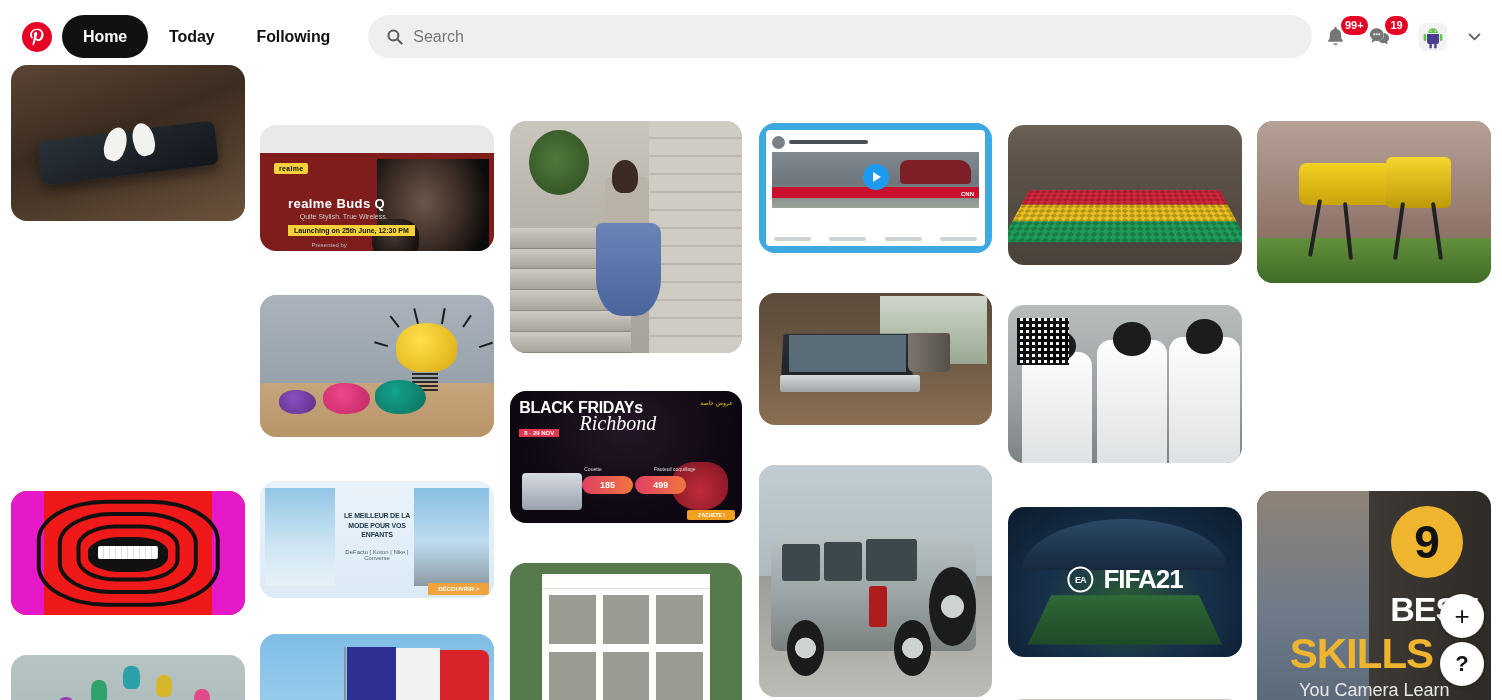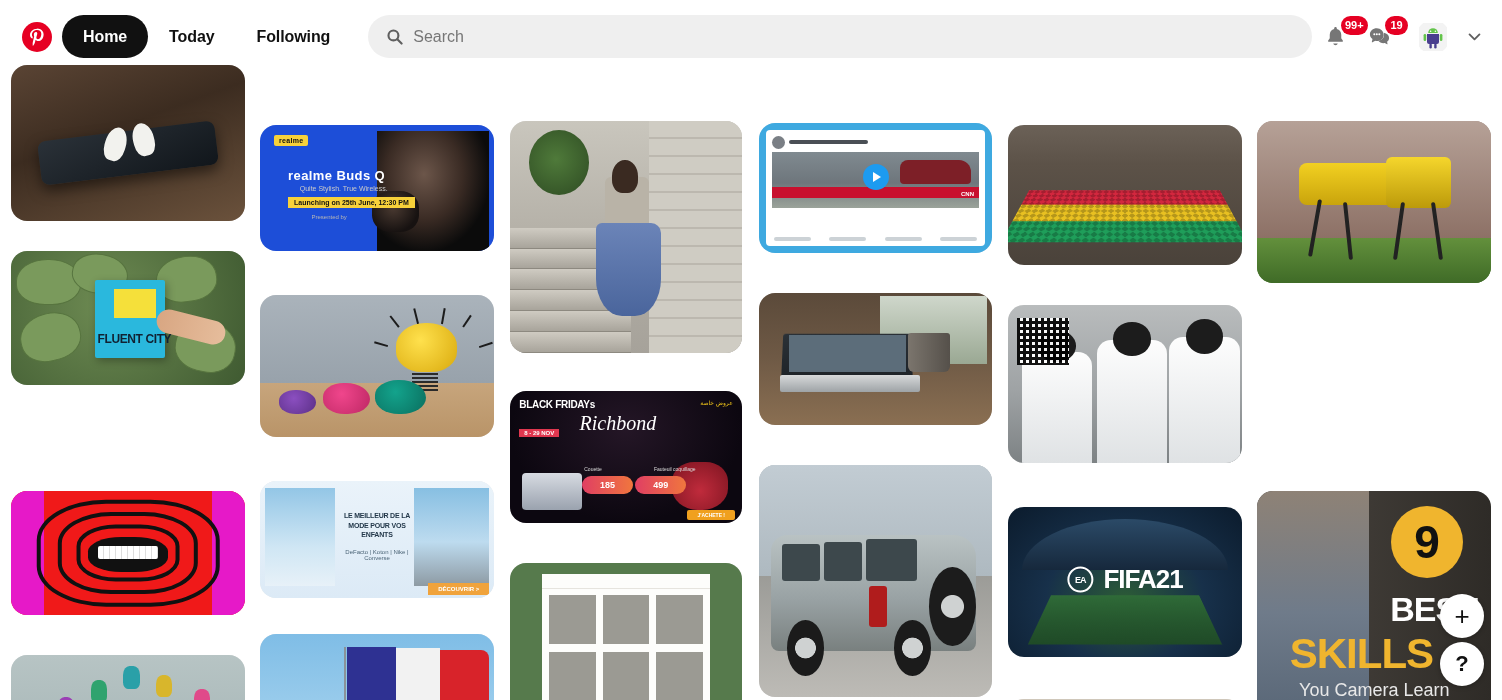--- a/index.html
+++ b/index.html
@@ -161,21 +161,21 @@
   
   .a-buds { background: linear-gradient(160deg,#5a4434 0%,#3c2c20 42%,#6b523c 100%); }
   .a-buds .phone { position:absolute; left:12%; top:42%; width:76%; height:28%;
     background: linear-gradient(160deg,#2a3138,#11161b); border-radius:8px;
     transform: rotate(-7deg); box-shadow:0 6px 14px rgba(0,0,0,.5); }
   .a-buds .bud1, .a-buds .bud2 { position:absolute; background:#f2f2ee; border-radius:50% 50% 40% 40%; }
   .a-buds .bud1 { left:40%; top:40%; width:9%; height:22%; transform:rotate(16deg); }
   .a-buds .bud2 { left:52%; top:37%; width:9%; height:21%; transform:rotate(-14deg); }
 
   
-  .a-realme { background:#1d4ed8; }
+  .a-realme { background:#7f1d1d;margin-top:28px; }
   .a-realme .tagbox { position:absolute; left:6%; top:8%; background:#f7d13a; color:#111;
     font-size:7px; font-weight:bold; padding:2px 5px; border-radius:2px; letter-spacing:.3px;}
   .a-realme .t1 { position:absolute; left:12%; top:34%; color:#fff; font-size:13px; font-weight:bold; letter-spacing:.4px;}
   .a-realme .t2 { position:absolute; left:17%; top:48%; color:#c9c9c9; font-size:7px;}
   .a-realme .t3 { position:absolute; left:12%; top:57%; background:#f7d13a; color:#111; font-size:7px;
     font-weight:bold; padding:2px 6px; }
   .a-realme .t4 { position:absolute; left:22%; top:71%; color:#b6b6b6; font-size:6px; }
   .a-realme .head { position:absolute; right:2%; top:5%; width:48%; height:95%;
     background: radial-gradient(ellipse at 42% 36%, #6c564a 0%, #3a2b24 42%, #0b0b0b 72%); }
   .a-realme .hand { position:absolute; left:48%; top:52%; width:20%; height:33%;
@@ -248,21 +248,21 @@
   .a-idea { background: linear-gradient(180deg,#aab3bb 0%,#98a2ab 62%,#c7a57c 62%,#b99468 100%); }
   .a-idea .ball { position:absolute; bottom:16%; border-radius:46% 54% 50% 48%; }
   .a-idea .bulb { position:absolute; right:16%; top:20%; width:26%; height:34%;
     background: radial-gradient(circle at 40% 35%, #ffe14d, #d9a90c); border-radius:48% 48% 42% 42%; }
   .a-idea .base { position:absolute; right:24%; top:55%; width:11%; height:13%;
     background: repeating-linear-gradient(180deg,#2a2a2a 0 2px,transparent 2px 4px); }
   .a-idea .ray { position:absolute; width:2px; background:#1c1c1c; transform-origin: 50% 100%; }
 
   
   .a-rich { background: radial-gradient(ellipse at 50% 30%, #241626 0%, #0c0710 70%); }
-  .a-rich .bf { position:absolute; left:4%; top:7%; color:#fff; font-size:10px; font-weight:bold; line-height:.94; letter-spacing:-.3px;}
+  .a-rich .bf { position:absolute; left:4%; top:7%; color:#fff; font-size:16px; font-weight:bold; line-height:.94; letter-spacing:-.3px;}
   .a-rich .bfd { position:absolute; left:4%; top:29%; background:#e0374f; color:#fff; font-size:6px; font-weight:bold; padding:1px 5px; }
   .a-rich .logo2 { position:absolute; left:30%; top:16%; color:#fff; font-size:20px; font-style:italic; font-family:"Liberation Serif",serif; }
   .a-rich .ar { position:absolute; right:4%; top:6%; color:#f0c419; font-size:6px; text-align:right; line-height:1.5;}
   .a-rich .bed { position:absolute; left:5%; bottom:10%; width:26%; height:28%;
     background: linear-gradient(180deg,#d7dbe2,#9aa2ae); border-radius:4px; }
   .a-rich .pill { position:absolute; border-radius:10px; background: linear-gradient(90deg,#e03f63,#f0763e);
     color:#fff; font-weight:bold; display:flex; align-items:center; justify-content:center; }
   .a-rich .chair { position:absolute; right:6%; bottom:10%; width:24%; height:36%;
     background: radial-gradient(circle at 50% 60%, #c02b3c, #7c1420); border-radius:40% 40% 46% 46%; }
   .a-rich .cta { position:absolute; right:3%; bottom:2%; background:#f0a01e; color:#fff;
@@ -458,33 +458,20 @@
 <div class="board">
 
   <div class="pin" style="left:11px;  top:8px;   width:234px; height:156px;">
     <div class="ph art a-buds">
       <div class="phone"></div>
         <div class="bud1"></div>
         <div class="bud2"></div>
     </div>
   </div>
 
-  <div class="pin" style="left:11px;  top:194px; width:234px; height:134px;">
-    <div class="ph art a-cactus">
-      <div class="pad" style="left:2%;top:6%;width:28%;height:34%;"></div>
-      <div class="pad" style="left:4%;top:46%;width:26%;height:36%;transform:rotate(-14deg);"></div>
-      <div class="pad" style="left:26%;top:2%;width:24%;height:30%;transform:rotate(10deg);"></div>
-      <div class="pad" style="left:62%;top:4%;width:26%;height:34%;transform:rotate(-8deg);"></div>
-      <div class="pad" style="left:70%;top:52%;width:26%;height:38%;transform:rotate(12deg);"></div>
-      <div class="book"></div>
-      <div class="ybox"></div>
-      <div class="arm"></div>
-      <div class="bt">FLUENT CITY</div>
-    </div>
-  </div>
 
   <div class="pin" style="left:11px;  top:434px; width:234px; height:124px;">
     <div class="ph art a-mouth">
       <div class="mg"></div>
         <div class="mg2"></div>
       <div class="ring" style="width:78%;height:86%;"></div>
       <div class="ring" style="width:60%;height:66%;"></div>
       <div class="ring" style="width:44%;height:46%;"></div>
       <div class="lips"></div>
       <div class="teeth"></div>

